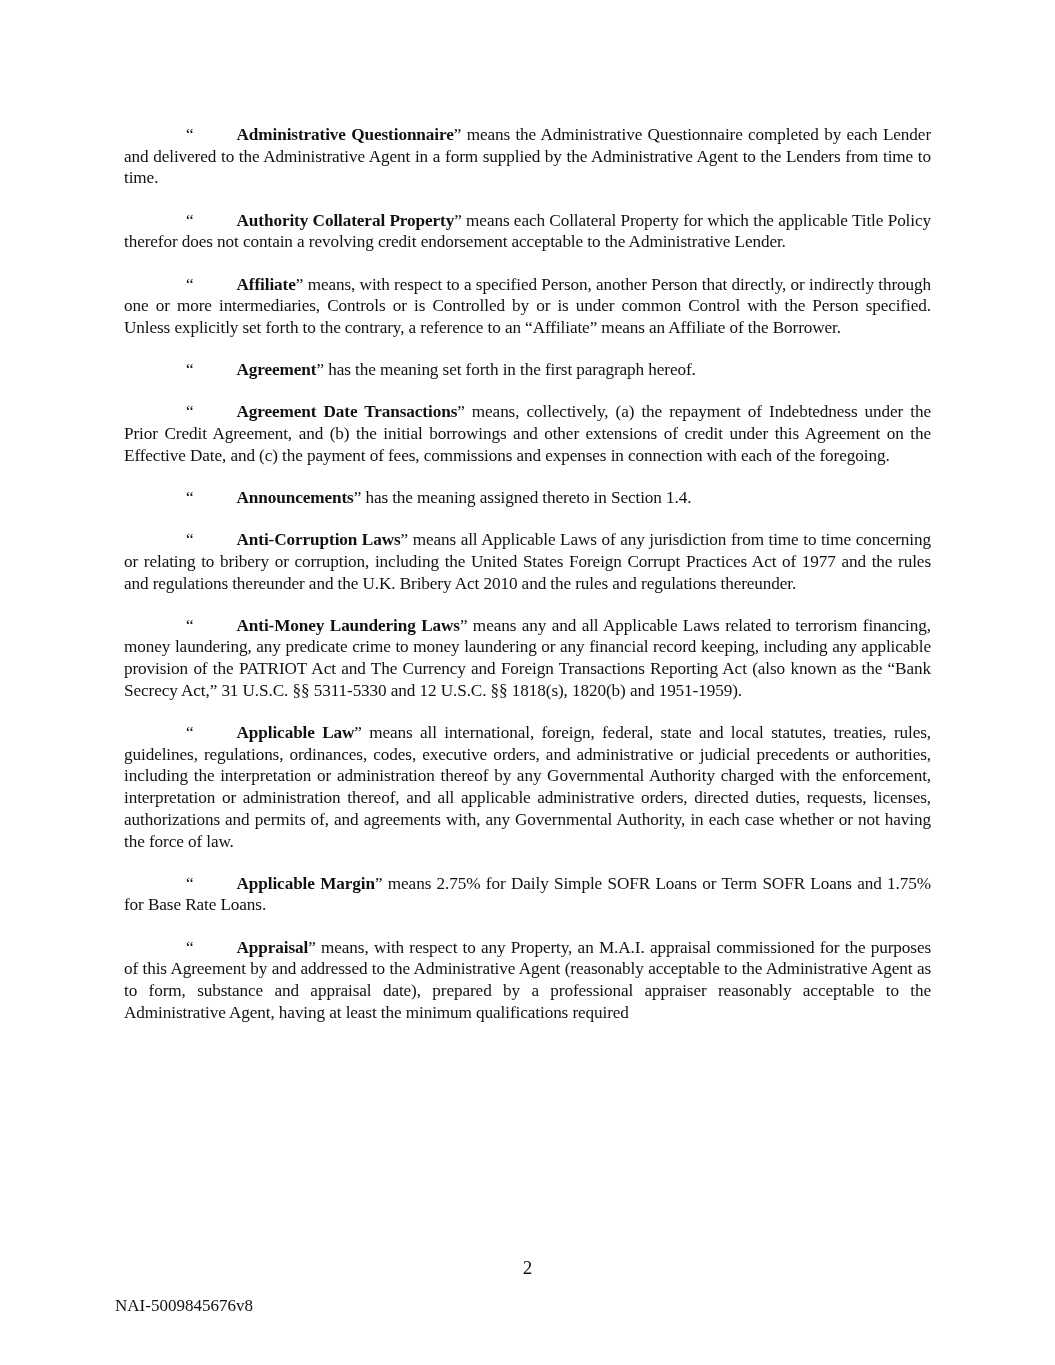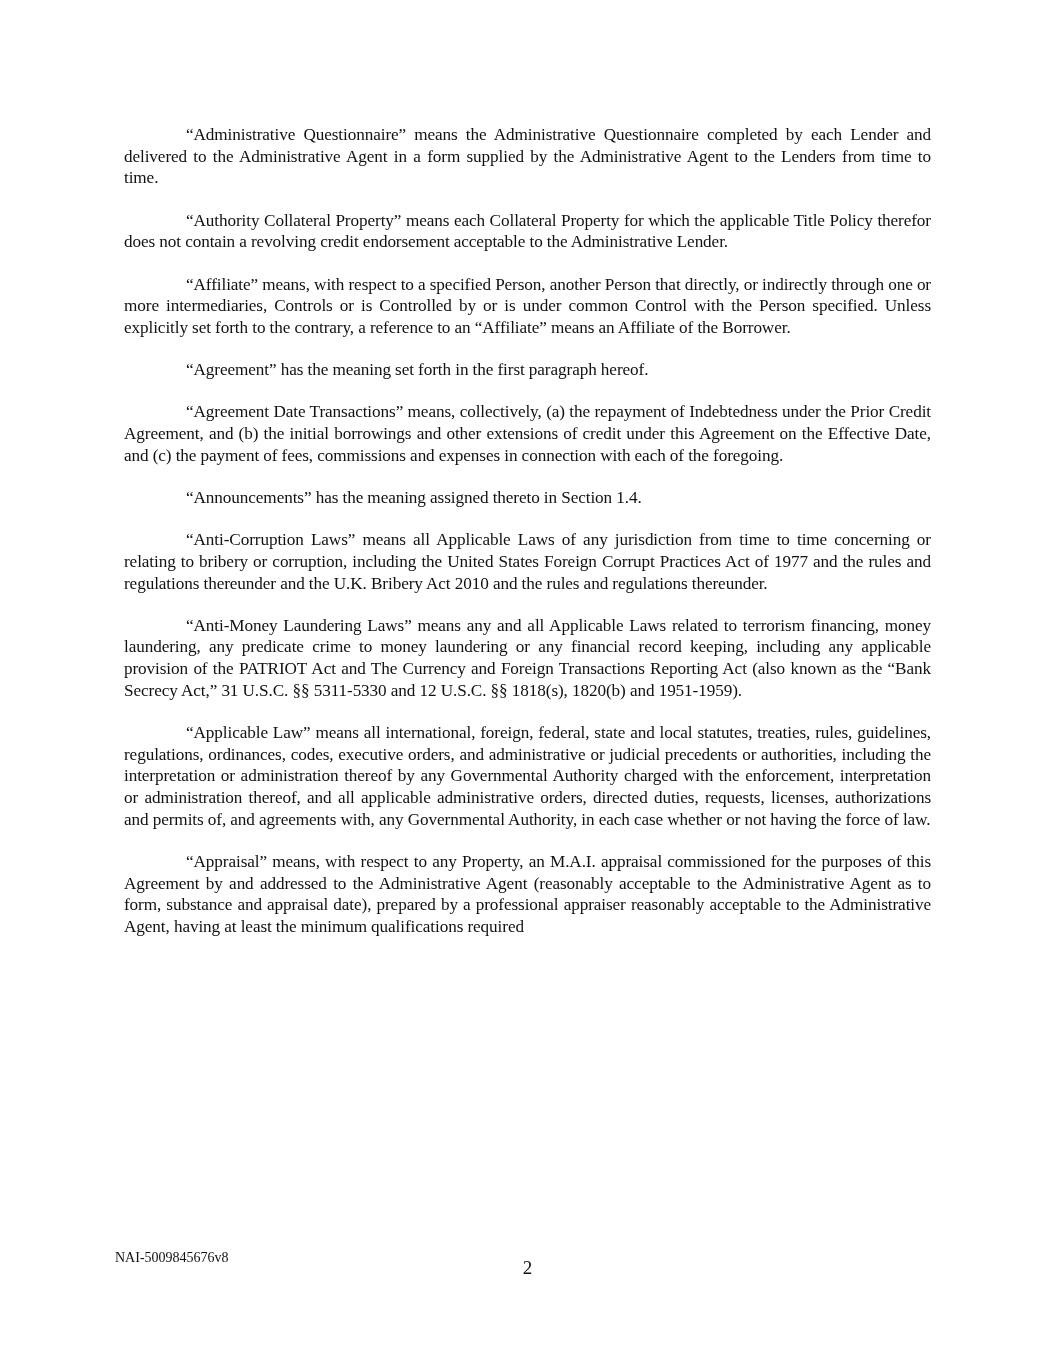--- a/index.html
+++ b/index.html
@@ -23,35 +23,36 @@
     }
     .def {
       font-size: 17.2px;
       line-height: 21.7px;
       text-align: justify;
       text-indent: 62px;
       margin: 0 0 20.5px 0;
       letter-spacing: -0.1px;
     }
     .def .term {
-      font-weight: normal;
+      font-weight: bold;
+      margin-left: 43px;
     }
     .page-number {
       position: absolute;
       left: 0;
       width: 1055px;
       top: 1257px;
       text-align: center;
       font-size: 19px;
     }
     .doc-id {
       position: absolute;
       left: 115px;
-      top: 1250px;
-      font-size: 14px;
+      top: 1296px;
+      font-size: 17px;
     }
   </style>
 </head>
 <body>
 
 <div class="page-body">
   <p class="def"><span>“</span><span class="term">Administrative Questionnaire</span><span>”</span><span> means the Administrative Questionnaire completed by each Lender and delivered to the Administrative Agent in a form supplied by the Administrative Agent to the Lenders from time to time.</span></p>
 
   <p class="def"><span>“</span><span class="term">Authority Collateral Property</span><span>”</span><span> means each Collateral Property for which the applicable Title Policy therefor does not contain a revolving credit endorsement acceptable to the Administrative Lender.</span></p>
 
@@ -64,18 +65,19 @@
   <p class="def"><span>“</span><span class="term">Agreement Date Transactions</span><span>”</span><span> means, collectively, (a) the repayment of Indebtedness under the Prior Credit Agreement, and (b) the initial borrowings and other extensions of credit under this Agreement on the Effective Date, and (c) the payment of fees, commissions and expenses in connection with each of the foregoing.</span></p>
 
   <p class="def"><span>“</span><span class="term">Announcements</span><span>”</span><span> has the meaning assigned thereto in Section 1.4.</span></p>
 
   <p class="def"><span>“</span><span class="term">Anti-Corruption Laws</span><span>”</span><span> means all Applicable Laws of any jurisdiction from time to time concerning or relating to bribery or corruption, including the United States Foreign Corrupt Practices Act of 1977 and the rules and regulations thereunder and the U.K. Bribery Act 2010 and the rules and regulations thereunder.</span></p>
 
   <p class="def"><span>“</span><span class="term">Anti-Money Laundering Laws</span><span>”</span><span> means any and all Applicable Laws related to terrorism financing, money laundering, any predicate crime to money laundering or any financial record keeping, including any applicable provision of the PATRIOT Act and The Currency and Foreign Transactions Reporting Act (also known as the “Bank Secrecy Act,” 31 U.S.C. §§ 5311-5330 and 12 U.S.C. §§ 1818(s), 1820(b) and 1951-1959).</span></p>
 
   <p class="def"><span>“</span><span class="term">Applicable Law</span><span>”</span><span> means all international, foreign, federal, state and local statutes, treaties, rules, guidelines, regulations, ordinances, codes, executive orders, and administrative or judicial precedents or authorities, including the interpretation or administration thereof by any Governmental Authority charged with the enforcement, interpretation or administration thereof, and all applicable administrative orders, directed duties, requests, licenses, authorizations and permits of, and agreements with, any Governmental Authority, in each case whether or not having the force of law.</span></p>
 
+  <p class="def"><span>“</span><span class="term">Applicable Margin</span><span>”</span><span> means 2.75% for Daily Simple SOFR Loans or Term SOFR Loans and 1.75% for Base Rate Loans.</span></p>
 
   <p class="def"><span>“</span><span class="term">Appraisal</span><span>”</span><span> means, with respect to any Property, an M.A.I. appraisal commissioned for the purposes of this Agreement by and addressed to the Administrative Agent (reasonably acceptable to the Administrative Agent as to form, substance and appraisal date), prepared by a professional appraiser reasonably acceptable to the Administrative Agent, having at least the minimum qualifications required</span></p>
 </div>
 
 <div class="page-number">2</div>
 <div class="doc-id">NAI-5009845676v8</div>
 
 </body></html>

